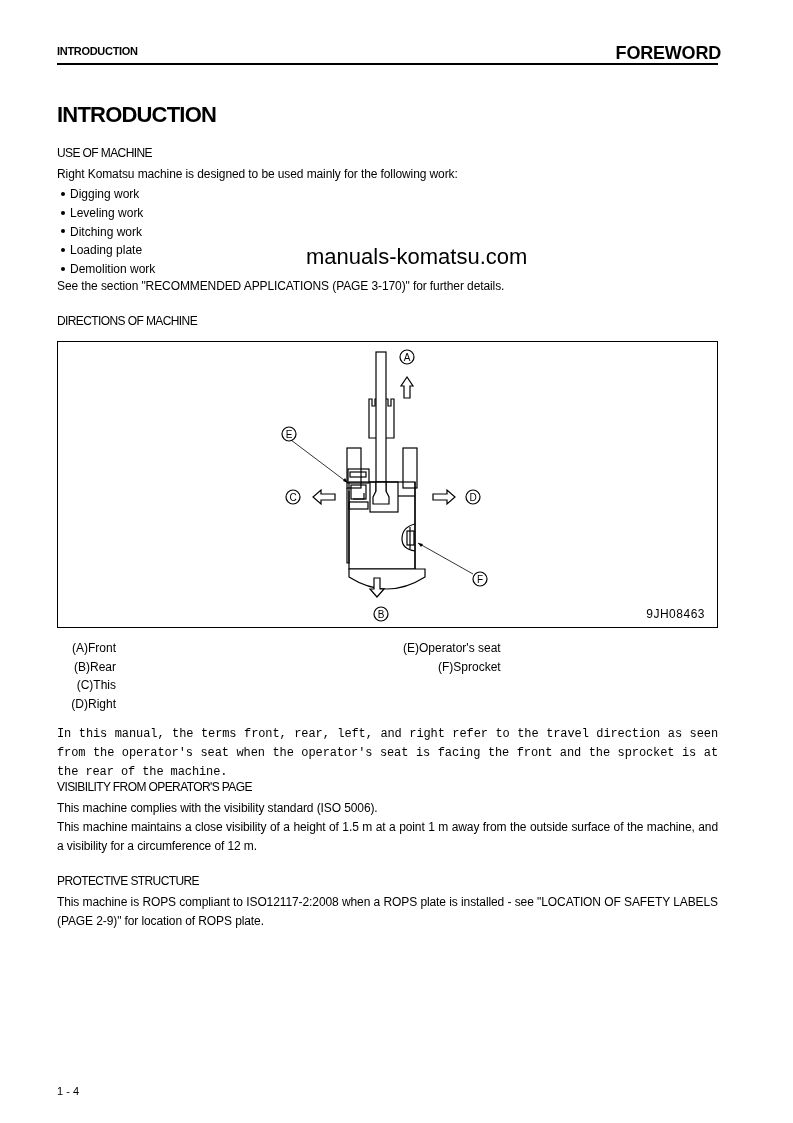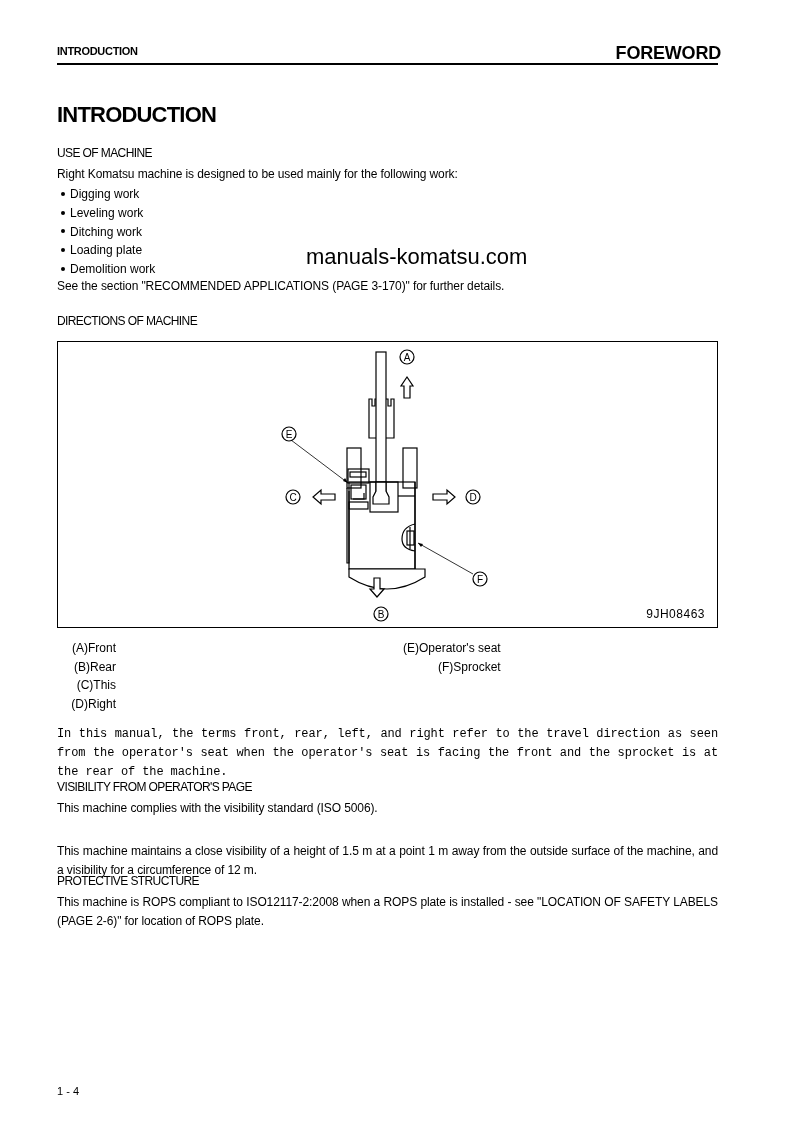--- a/index.html
+++ b/index.html
@@ -119,18 +119,18 @@
 </div>
 <div class="legend" style="left:388px; top:639px;text-align:right;">
   <div><span class="k">(E)</span><span>Operator's seat</span></div>
   <div><span class="k">(F)</span><span>Sprocket</span></div>
 </div>
 
 <div class="p justify" style="top:725px;font-family:Liberation Mono, monospace;">In this manual, the terms front, rear, left, and right refer to the travel direction as seen from the operator's seat when the operator's seat is facing the front and the sprocket is at the rear of the machine.</div>
 
 <div class="h2" style="top:780px;">VISIBILITY FROM OPERATOR'S PAGE</div>
 <div class="p" style="top:799px;">This machine complies with the visibility standard (ISO 5006).</div>
-<div class="p justify" style="top:842px;">This machine maintains a close visibility of a height of 1.5 m at a point 1 m away from the outside surface of the machine, and a visibility for a circumference of 12 m.</div>
+<div class="p justify" style="top:818px;">This machine maintains a close visibility of a height of 1.5 m at a point 1 m away from the outside surface of the machine, and a visibility for a circumference of 12 m.</div>
 
 <div class="h2" style="top:874px;">PROTECTIVE STRUCTURE</div>
-<div class="p justify" style="top:893px;">This machine is ROPS compliant to ISO12117-2:2008 when a ROPS plate is installed - see "LOCATION OF SAFETY LABELS (PAGE 2-6)" for location of ROPS plate.</div>
+<div class="p justify" style="top:893px;">This machine is ROPS compliant to ISO12117-2:2008 when a ROPS plate is installed - see "LOCATION OF SAFETY LABELS (PAGE 2-9)" for location of ROPS plate.</div>
 
 <div class="abs pagenum">1 - 4</div>
 
 </body></html>

